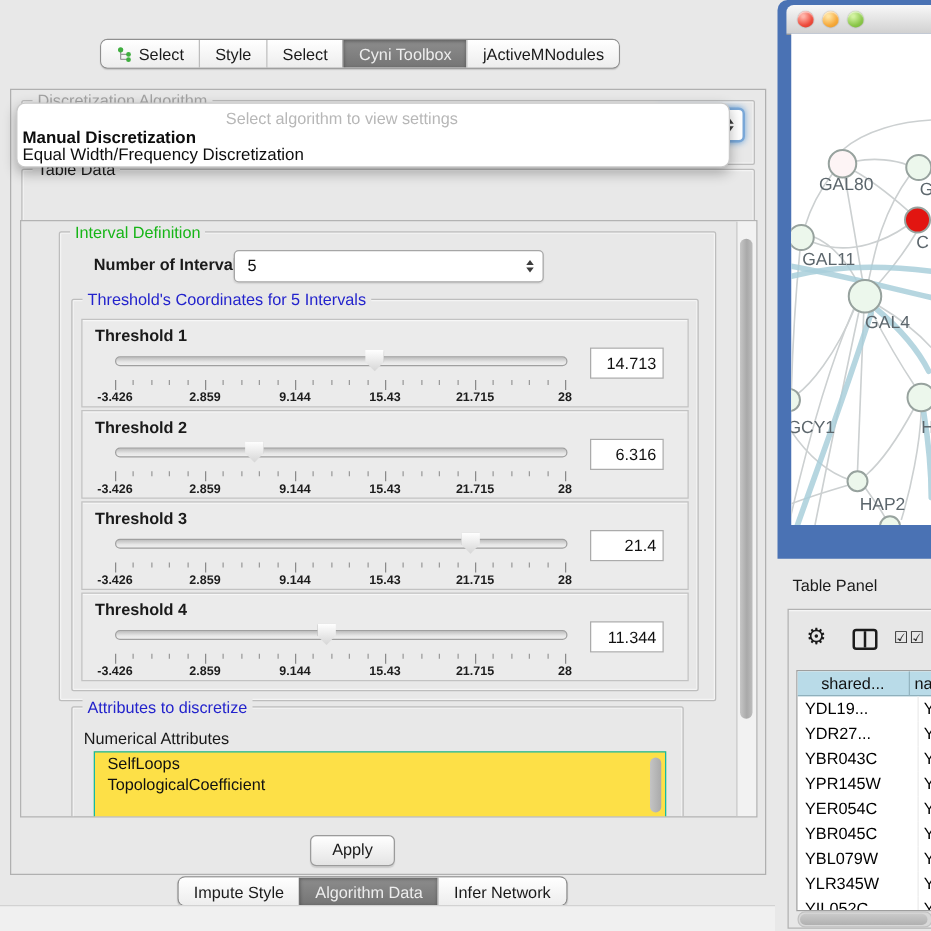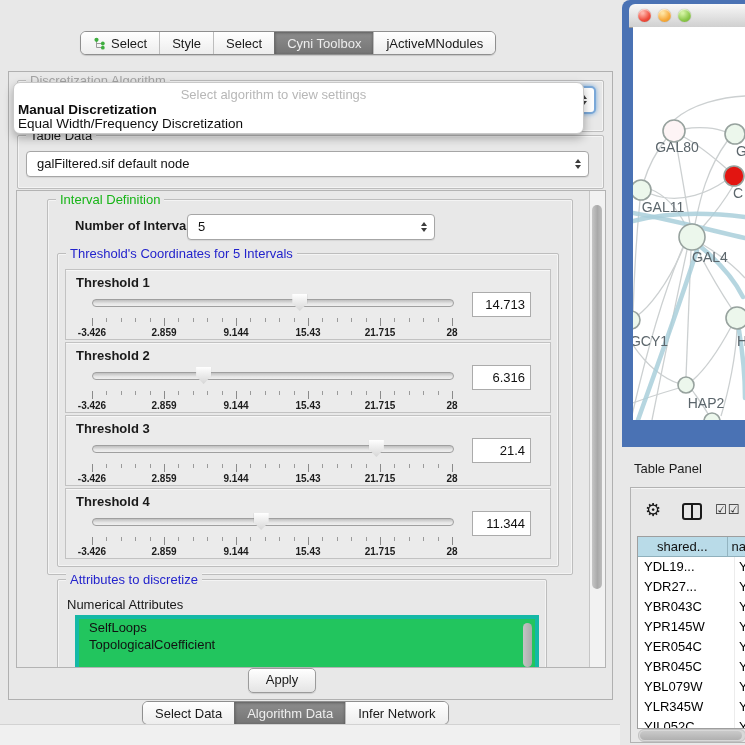--- a/index.html
+++ b/index.html
@@ -48,21 +48,21 @@
   
   #algo-popup{left:13px;top:82px;width:569px;height:50px;background:#fff;border:1px solid #c9c9c9;
               border-radius:7px;box-shadow:0 4px 10px rgba(0,0,0,.30);z-index:10;}
   #algo-popup .placeholder{position:absolute;left:0;top:4px;width:100%;text-align:center;color:#b7b7b7;
                            font-size:13px;padding-right:50px;box-sizing:border-box;}
   #algo-popup .opt{position:absolute;left:4px;font-size:13.5px;color:#0d0d0d;white-space:nowrap;}
   #algo-popup .opt.b{font-weight:bold;top:19px;}
   #algo-popup .opt.r{top:33px;}
 
   
-  #scrollpane{left:16px;top:190px;width:588px;height:476px;border:1px solid #b3b3b3;background:#e8e8e8;overflow:hidden;}
+  #scrollpane{left:16px;top:176px;width:588px;height:476px;border:1px solid #b3b3b3;background:#e8e8e8;overflow:hidden;}
   #vscroll{position:absolute;right:0;top:0;width:15px;height:100%;background:#f2f2f2;border-left:1px solid #c6c6c6;}
   #vscroll .vthumb{position:absolute;left:2px;top:14px;width:10px;height:384px;border-radius:5px;
                    background:linear-gradient(90deg,#c6c6c6,#a9a9a9 55%,#bdbdbd);}
 
   
   .tpanel{position:absolute;left:48px;width:484px;height:69px;background:#ebebeb;border:1px solid #c2c2c2;
           box-shadow:inset 0 1px 0 #f7f7f7;}
   .tpanel .tlabel{position:absolute;left:10px;top:5px;font-weight:bold;font-size:13px;}
   .track-wrap{position:absolute;left:26px;top:22px;width:360px;height:20px;}
   .track{position:absolute;left:0;top:7px;width:100%;height:6px;border:1px solid #9f9f9f;border-radius:4px;
@@ -73,21 +73,21 @@
          filter:drop-shadow(0 0 1px #7e7e7e);}
   .ticks{position:absolute;left:26px;top:48px;width:360px;height:9px;}
   .ticks span{position:absolute;top:0;width:1px;height:4px;background:#9a9a9a;}
   .ticks span.major{height:8px;background:#8a8a8a;}
   .ticklabels{position:absolute;left:26px;top:57px;width:360px;height:11px;}
   .ticklabels span{position:absolute;transform:translateX(-50%);font-size:10px;font-weight:bold;color:#1c1c1c;white-space:nowrap;}
   .tvalue{position:absolute;left:406px;top:22px;width:52px;height:23px;background:#fff;border:1px solid #ababab;
           font-size:13px;text-align:right;padding:0 5px 0 0;font-family:inherit;color:#111;box-sizing:content-box;}
 
   
-  #attr-list{position:absolute;left:58px;top:424px;width:456px;height:70px;background:#22c55e;border:4px solid #14b8a6;}
+  #attr-list{position:absolute;left:58px;top:424px;width:456px;height:70px;background:#fde047;border:1px solid #14b8a6;}
   #attr-list .items div{padding:1px 0 1px 10px;font-size:13px;line-height:15px;color:#111;}
   #attr-list .lscroll{position:absolute;right:3px;top:4px;width:9px;height:44px;border-radius:5px;
                       background:linear-gradient(90deg,#c4c4c4,#aaaaaa);}
 
   #apply-btn{left:248px;top:668px;width:66px;height:23px;border:1px solid #9b9b9b;border-radius:5px;
              background:linear-gradient(#ffffff,#e4e4e4);text-align:center;line-height:22px;font-size:13px;
              box-shadow:0 1px 1px rgba(0,0,0,.12);}
   #bottom-strip{left:0;top:724px;width:620px;height:21px;background:#f0f0f0;border-top:1px solid #d2d2d2;}
 
   
@@ -156,27 +156,20 @@
   </div>
 
   <div class="abs" id="content-panel">
 
     <div class="group" style="left:8px;top:8px;width:585px;height:50px;">
       <span class="gtitle gray">Discretization Algorithm</span>
     </div>
 
     <div class="group" style="left:8px;top:63px;width:585px;height:52px;">
       <span class="gtitle">Table Data</span>
-      <div class="combo" style="left:8px;top:15px;width:561px;">
-        <span class="ctext">galFiltered.sif default node</span>
-        <span class="spin">
-            <span class="up"></span>
-            <span class="dn"></span>
-          </span>
-      </div>
     </div>
   </div>
 
   <div class="abs" id="hidden-combo">
     <span class="spin">
         <span class="up"></span>
         <span class="dn"></span>
       </span>
   </div>
 
@@ -395,21 +388,21 @@
 
     <div id="vscroll">
       <div class="vthumb"></div>
     </div>
   </div>
 
   <div class="abs" id="apply-btn">Apply</div>
 
   <div class="abs seg-bar" id="bottom-tabs">
     <div class="seg">
-        <span>Select Data</span>
+        <span>Impute Style</span>
       </div>
     <div class="seg active">
         <span>Algorithm Data</span>
       </div>
     <div class="seg">
         <span>Infer Network</span>
       </div>
   </div>
   <div class="abs" id="bottom-strip"></div>
 

